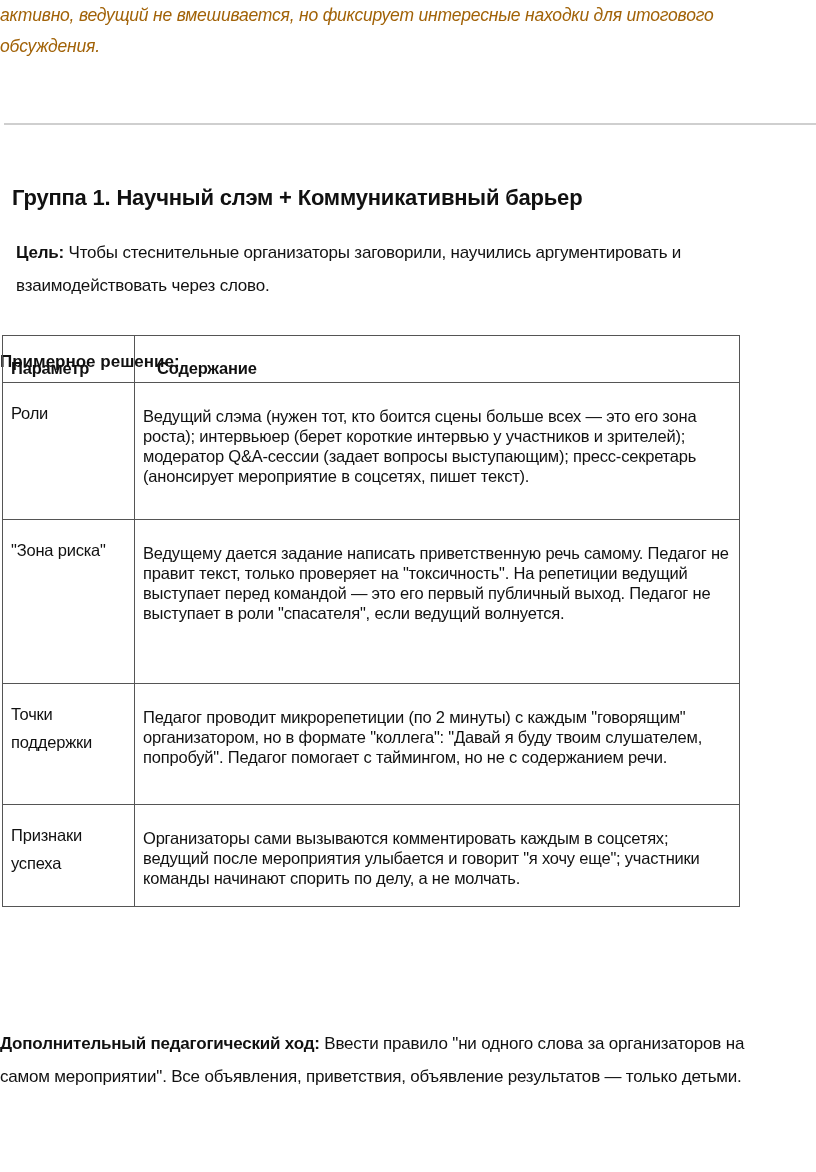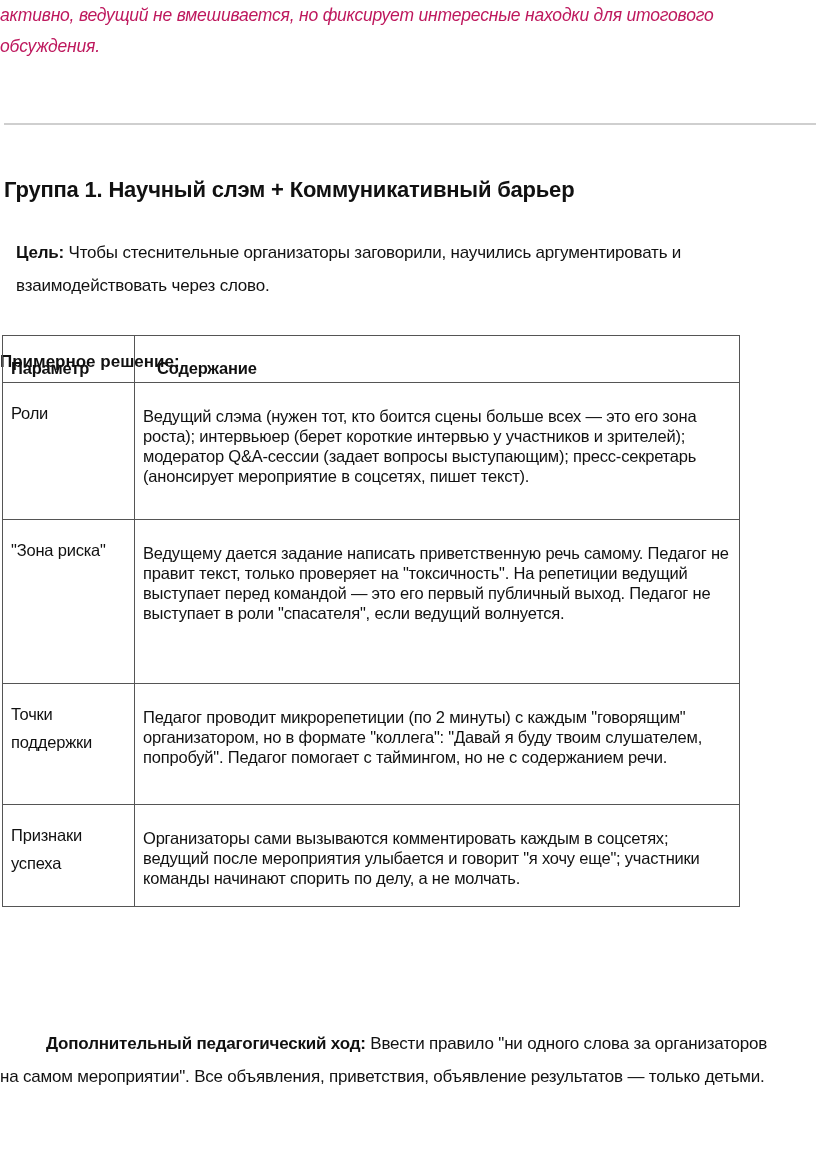--- a/index.html
+++ b/index.html
@@ -4,29 +4,29 @@
 <style>
   html, body { margin: 0; padding: 0; background: #ffffff; }
   body {
     width: 816px; height: 1172px; overflow: hidden; position: relative;
     font-family: "Liberation Sans", "DejaVu Sans", sans-serif;
     color: #111111;
   }
   .page { position: absolute; left: 0; top: 0; width: 816px; }
   .intro {
     position: absolute; left: 0; top: 0; width: 800px;
-    font-style: italic; font-size: 17.5px; line-height: 31px; color: #be185d;
+    font-style: italic; font-size: 17.5px; line-height: 31px; color: #a16207;
     letter-spacing: -0.2px;
   }
   .rule {
     position: absolute; left: 4px; top: 123px; width: 812px; height: 2px;
     background: #cfcfcf;
   }
   .heading {
-    position: absolute; left: 0; top: 170px; margin: 4px;
+    position: absolute; left: 0; top: 170px; margin: 12px;
     font-size: 22px; font-weight: bold; line-height: 32px; letter-spacing: -0.2px;
   }
   .goal {
     position: absolute; left: 0; top: 220px; width: 790px;
     font-size: 17px; line-height: 33px; letter-spacing: -0.2px;
   }
   .goal b { font-weight: bold; }
   .sample-label {
     position: absolute; left: 0; top: 309px;
     font-size: 17px; font-weight: bold; line-height: 26px; margin-top: 40px;
@@ -43,21 +43,21 @@
   table.params col.c1 { width: 132px; }
   table.params th { font-weight: bold; height: 42px; vertical-align: bottom; padding: 0 0 4px 8px; }
   table.params th.h2 { padding-left: 22px; }
   .pcell { font-weight: normal; padding: 16px 6px 0 8px !important; line-height: 28px; }
   .ccell { padding: 23px 8px 6px 8px !important; line-height: 20px; }
   .ccell i { font-style: italic; }
   .extra {
     position: absolute; left: 0; top: 1027px; width: 790px;
     font-size: 17px; line-height: 33px; letter-spacing: -0.2px;
   }
-  .extra b { font-weight: bold; padding-left: 46px; }
+  .extra b { font-weight: bold; }
 </style>
 </head>
 <body>
 
 <div class="page">
 
   <p class="intro" style="margin:0">активно, ведущий не вмешивается, но фиксирует интересные находки для итогового обсуждения.</p>
 
   <div class="rule"></div>
 

